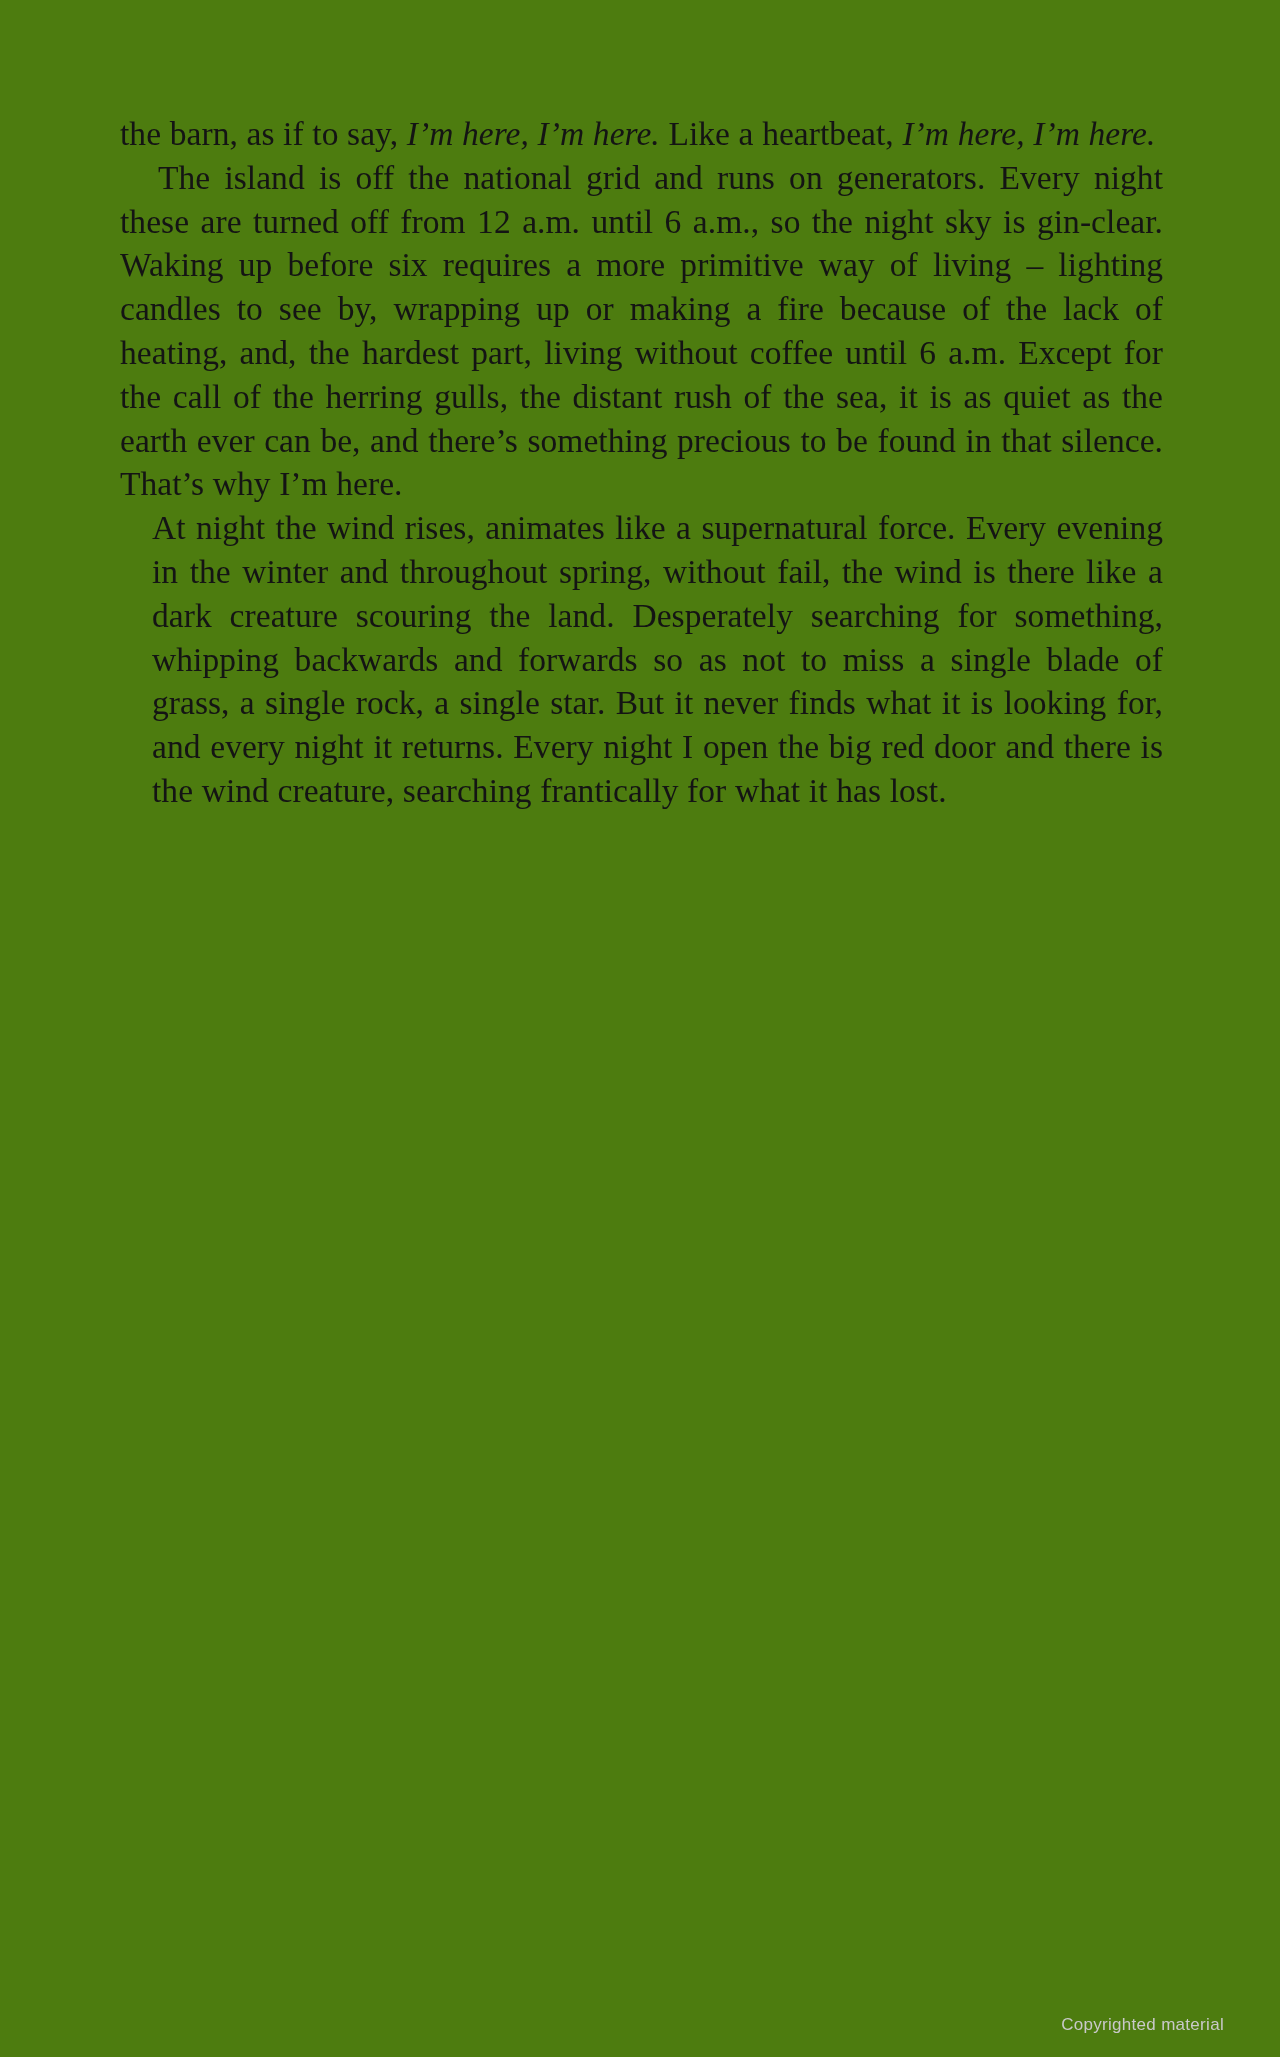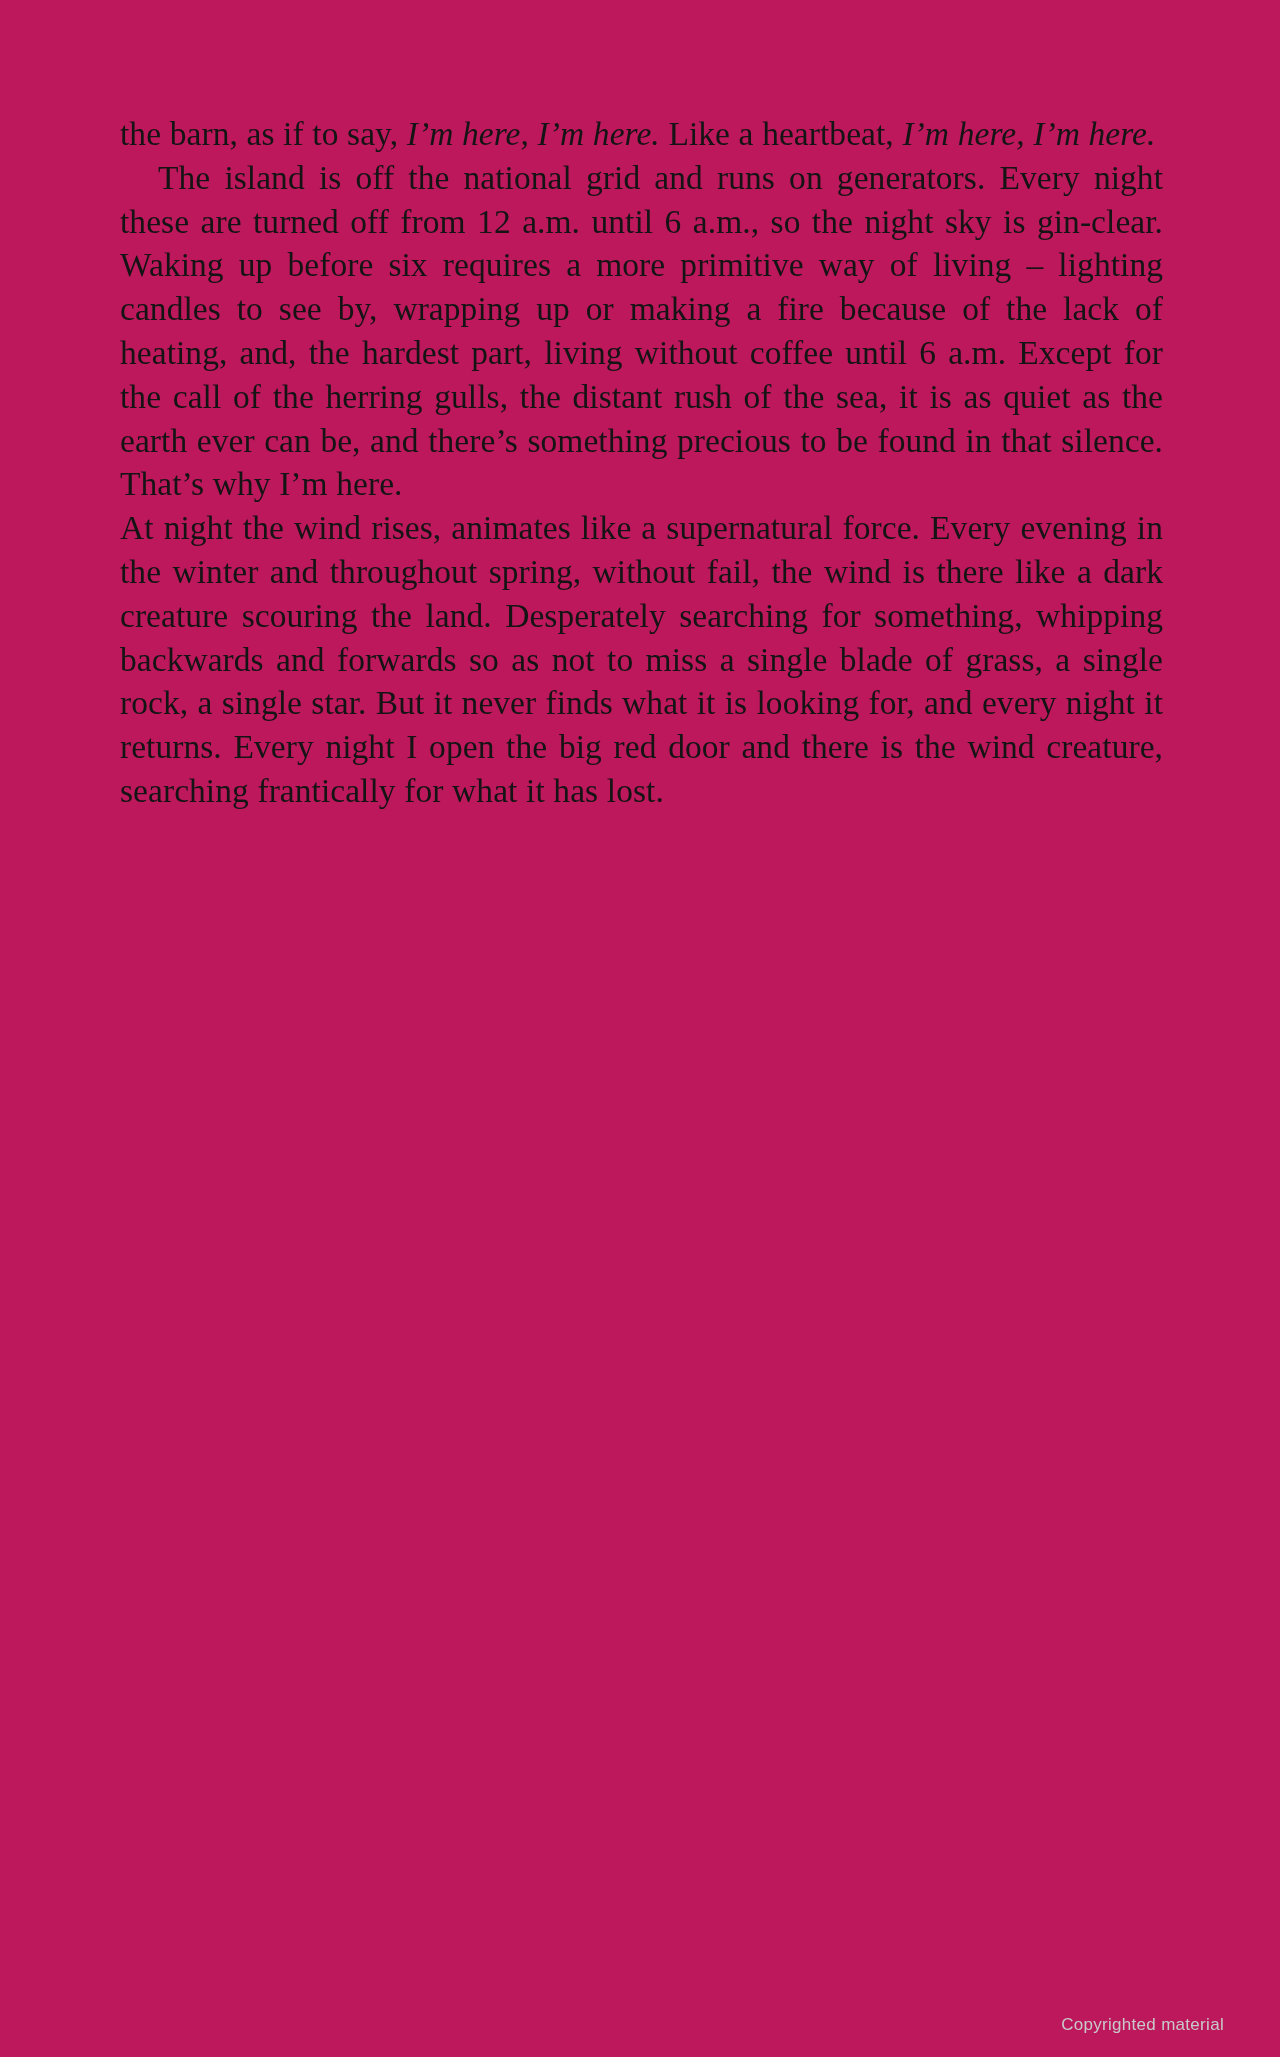--- a/index.html
+++ b/index.html
@@ -16,21 +16,21 @@
     color: #000000;
     overflow: hidden;
   }
 
   #page {
     position: absolute;
     left: 0;
     top: 0;
     width: 1280px;
     height: 2057px;
-    background: #be185d;
+    background: #4d7c0f;
   }
 
   #text-column {
     position: absolute;
     left: 120px;
     top: 112px;
     width: 1043px;
   }
 
   .para {
@@ -44,20 +44,21 @@
     word-spacing: 0.2px;
     -webkit-font-smoothing: antialiased;
   }
 
   .para + .para {
     margin-top: 0;
   }
 
   .para-gap {
     margin-top: 42px;
+    margin-left: 32px;
   }
 
   .indent {
     text-indent: 38px;
   }
 
   .runon {
     text-indent: 0;
   }
 

